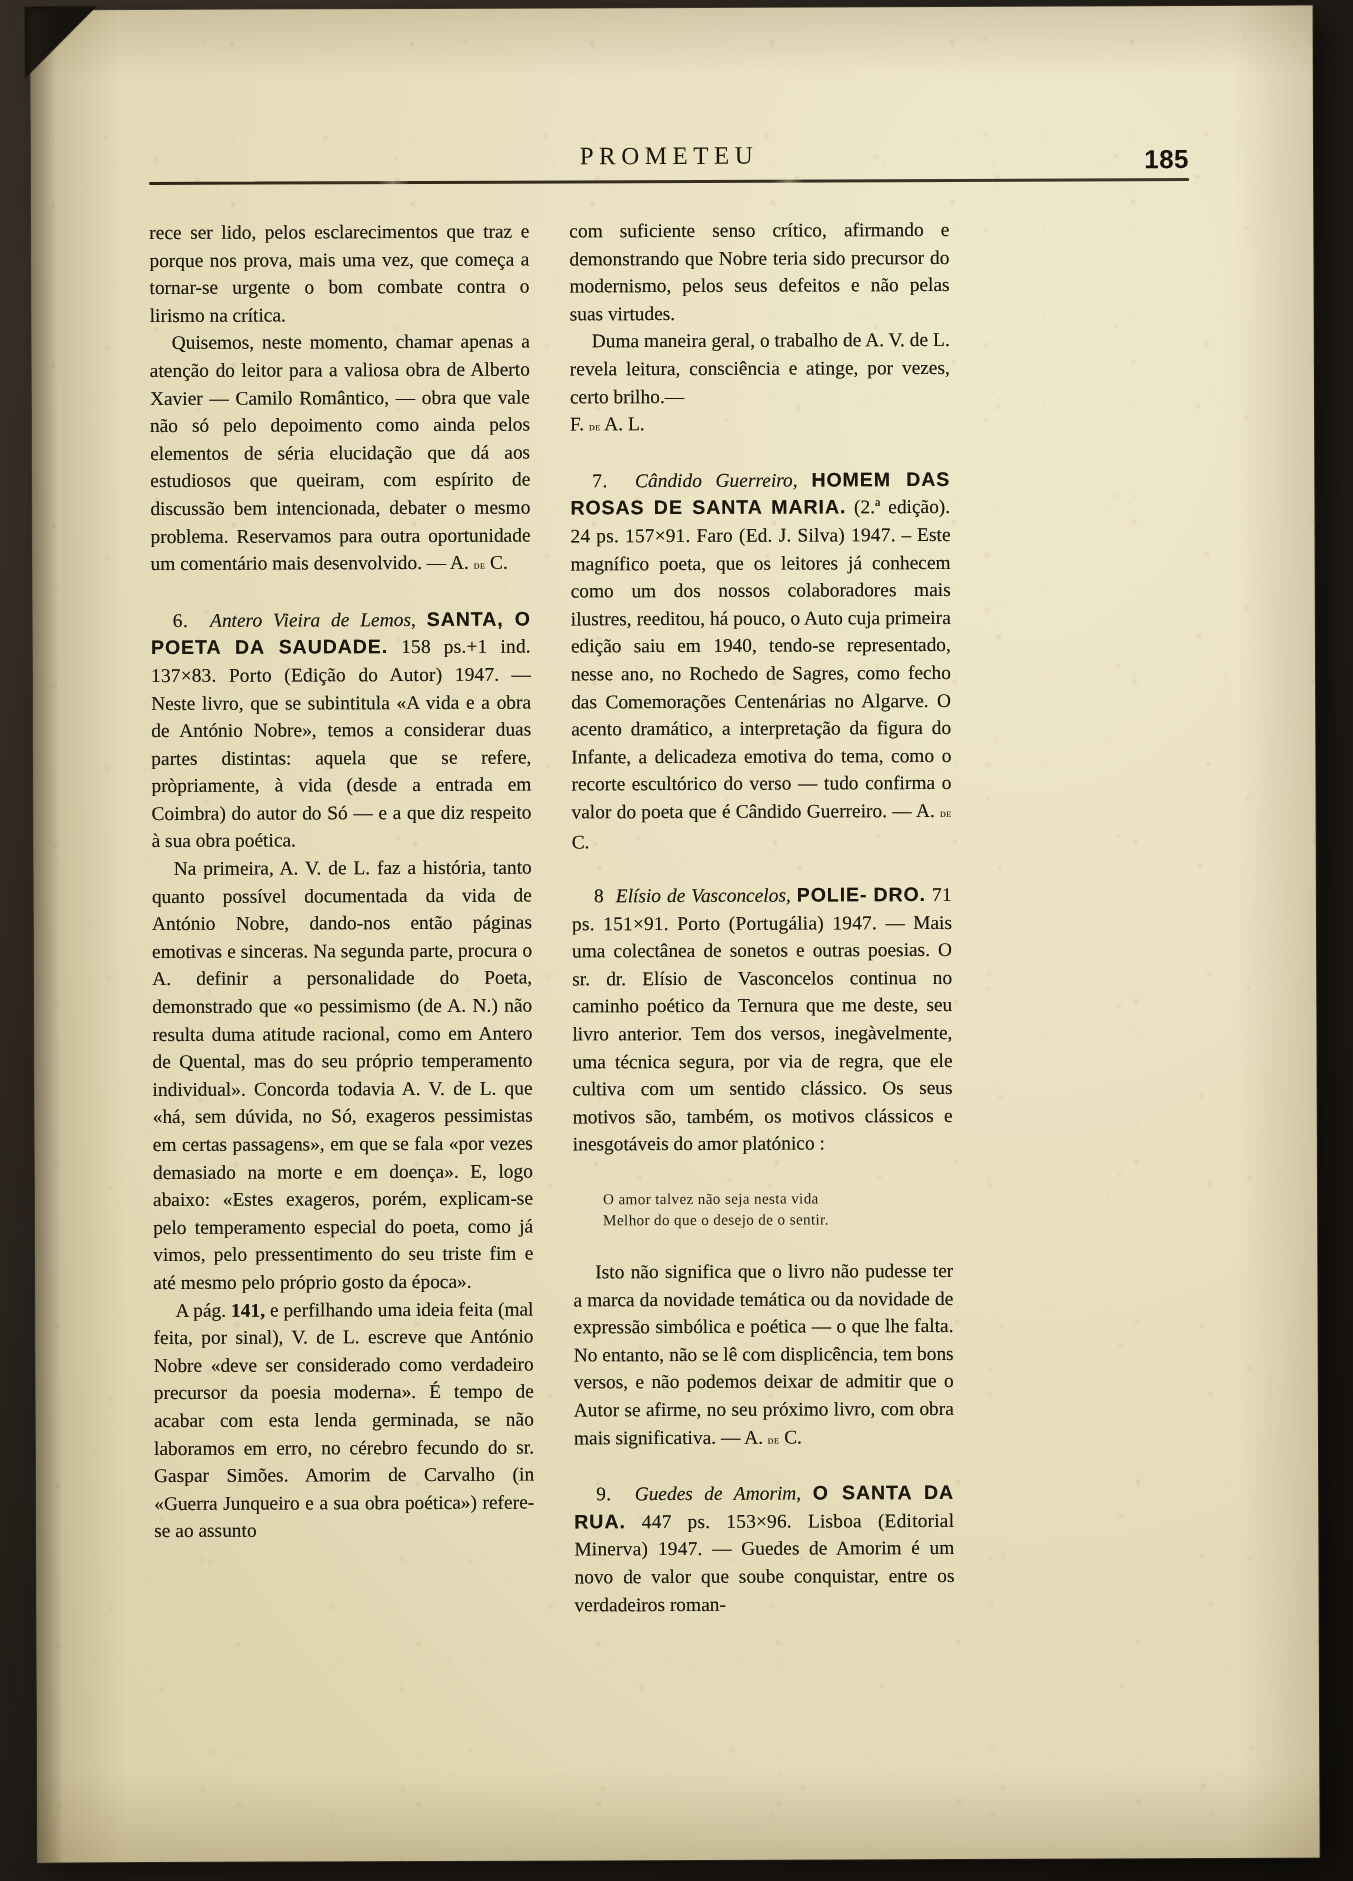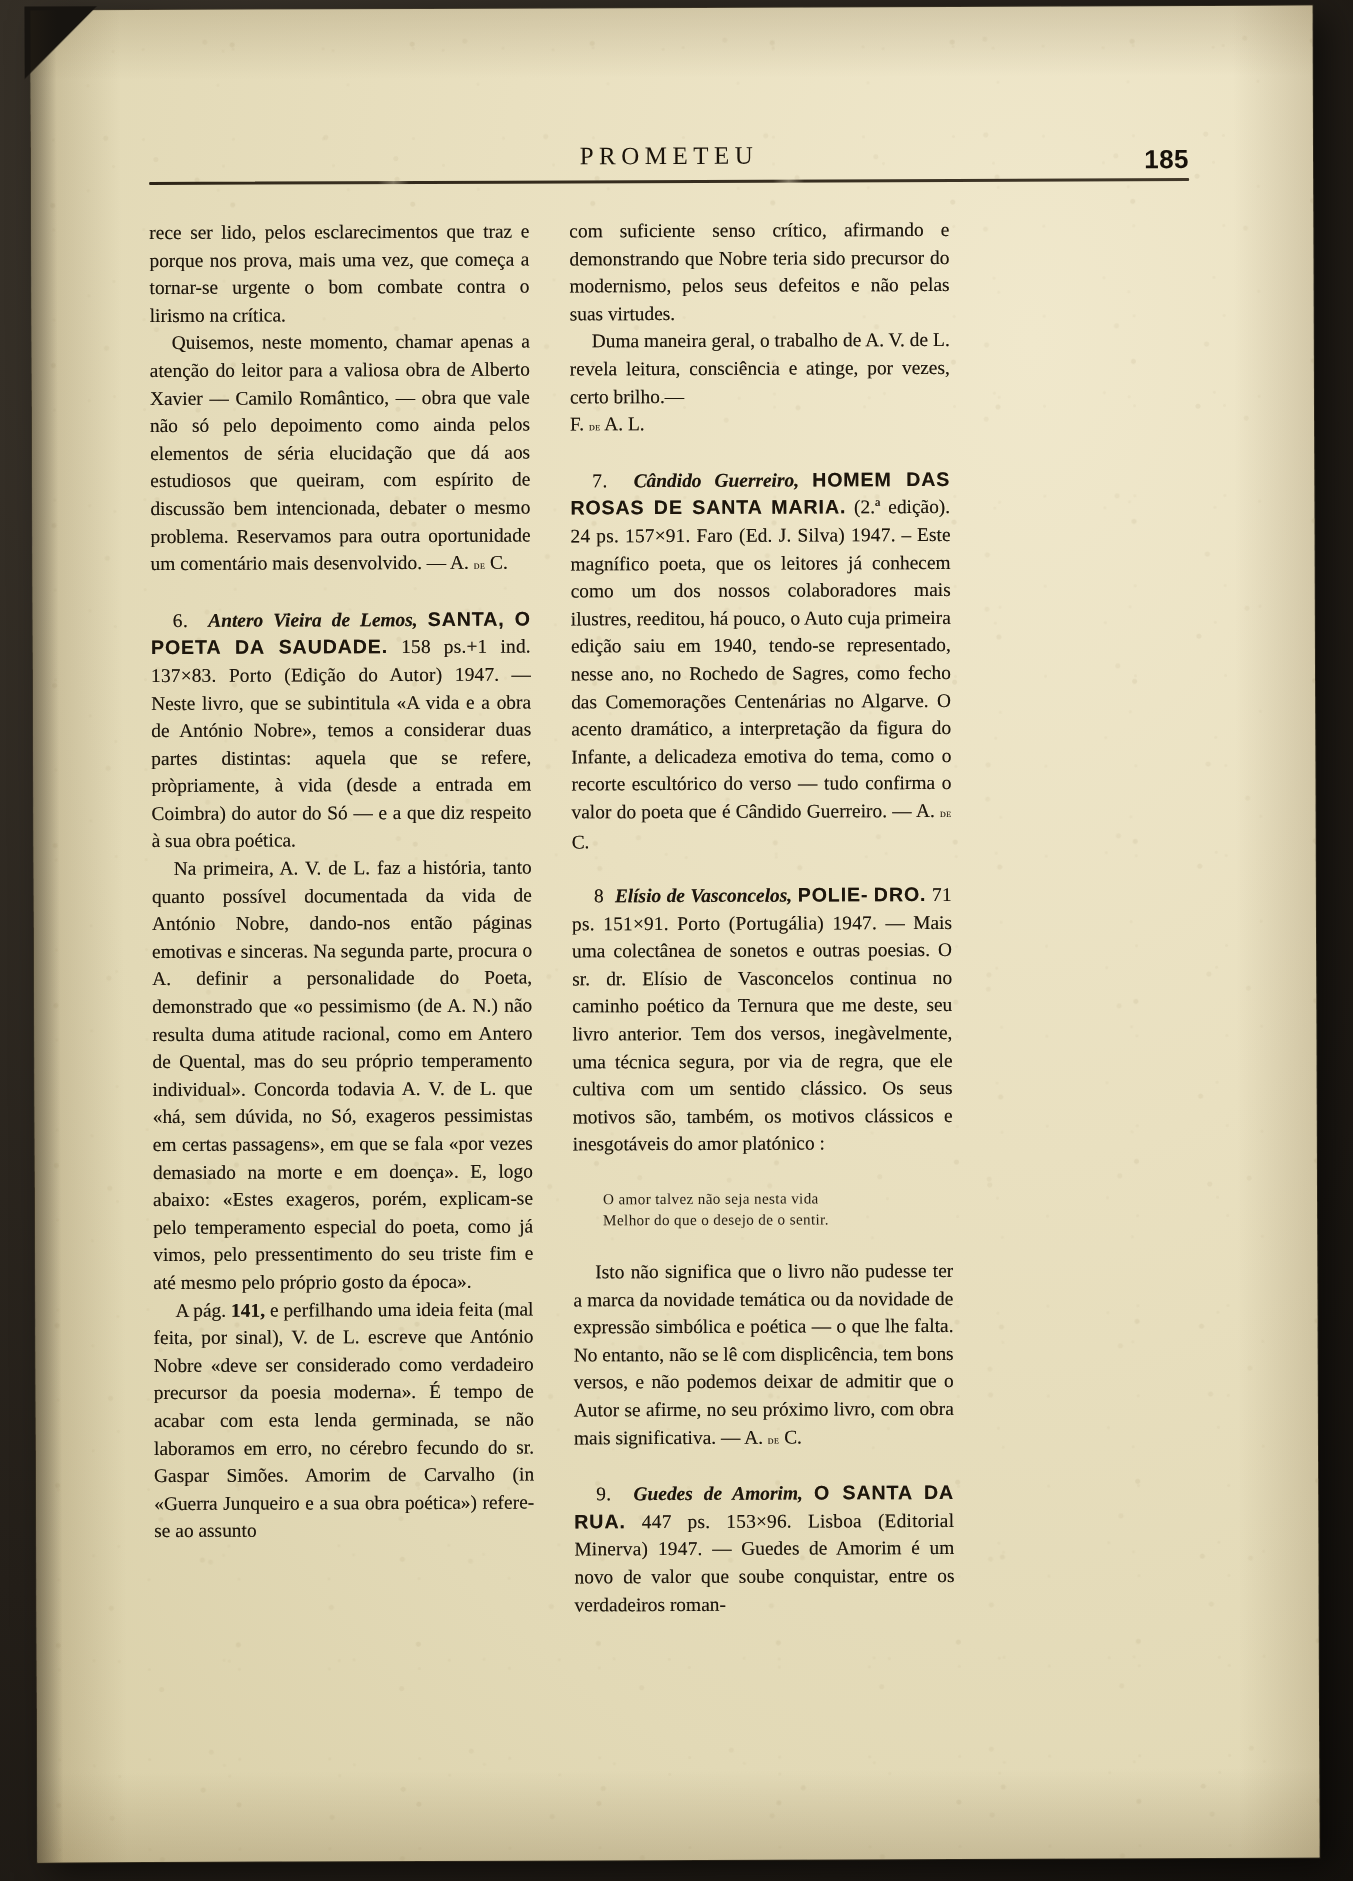--- a/index.html
+++ b/index.html
@@ -155,21 +155,21 @@
     color: #1d160c;
     hyphens: manual;
     text-shadow: 0 0 0.6px rgba(40,28,14,.55);
   }
   p.bodytext + p.bodytext { text-indent: 22px; }
   p.entry {
     margin-top: 26px;
     text-indent: 30px;
   }
   .num { letter-spacing: .4px; }
-  .author { font-style: italic; font-weight: bold; }
+  .author { font-style: italic; }
   .worktitle {
     font-family: "Liberation Sans", sans-serif;
     font-weight: bold;
     font-size: 19.6px;
     letter-spacing: .9px;
   }
   .ital { }
   .sc {
     font-variant: small-caps;
     font-size: 12px;

